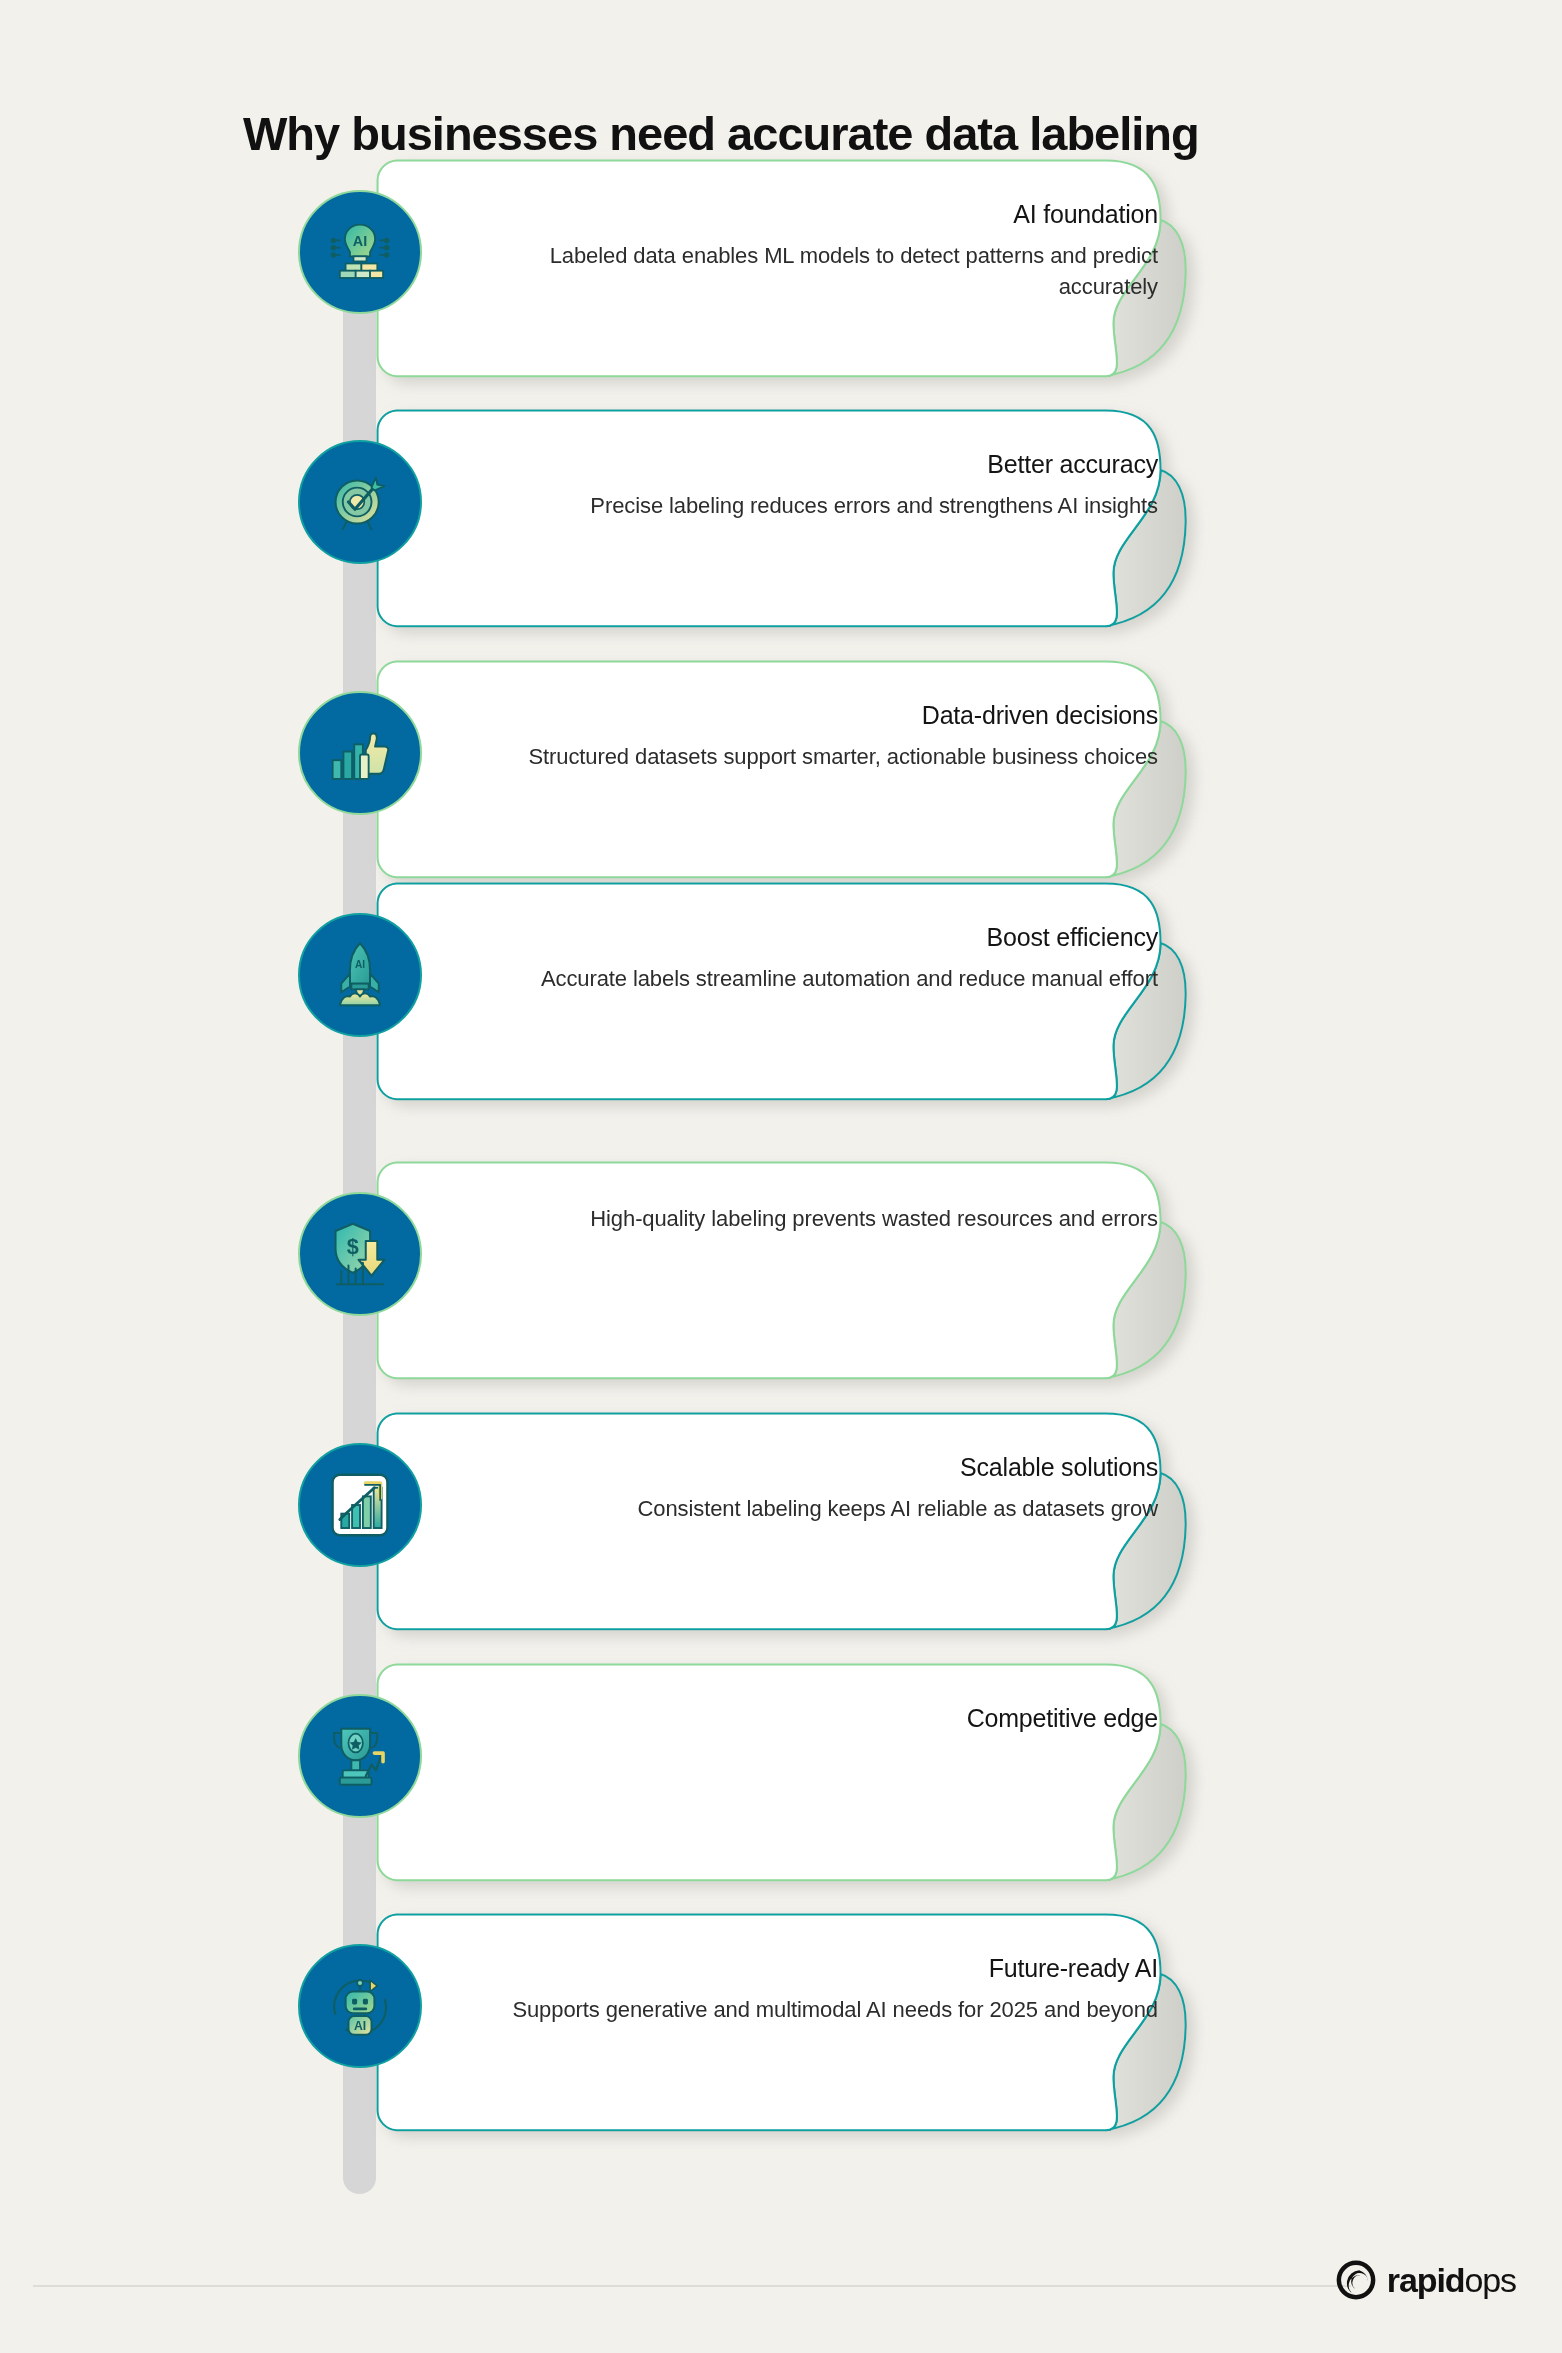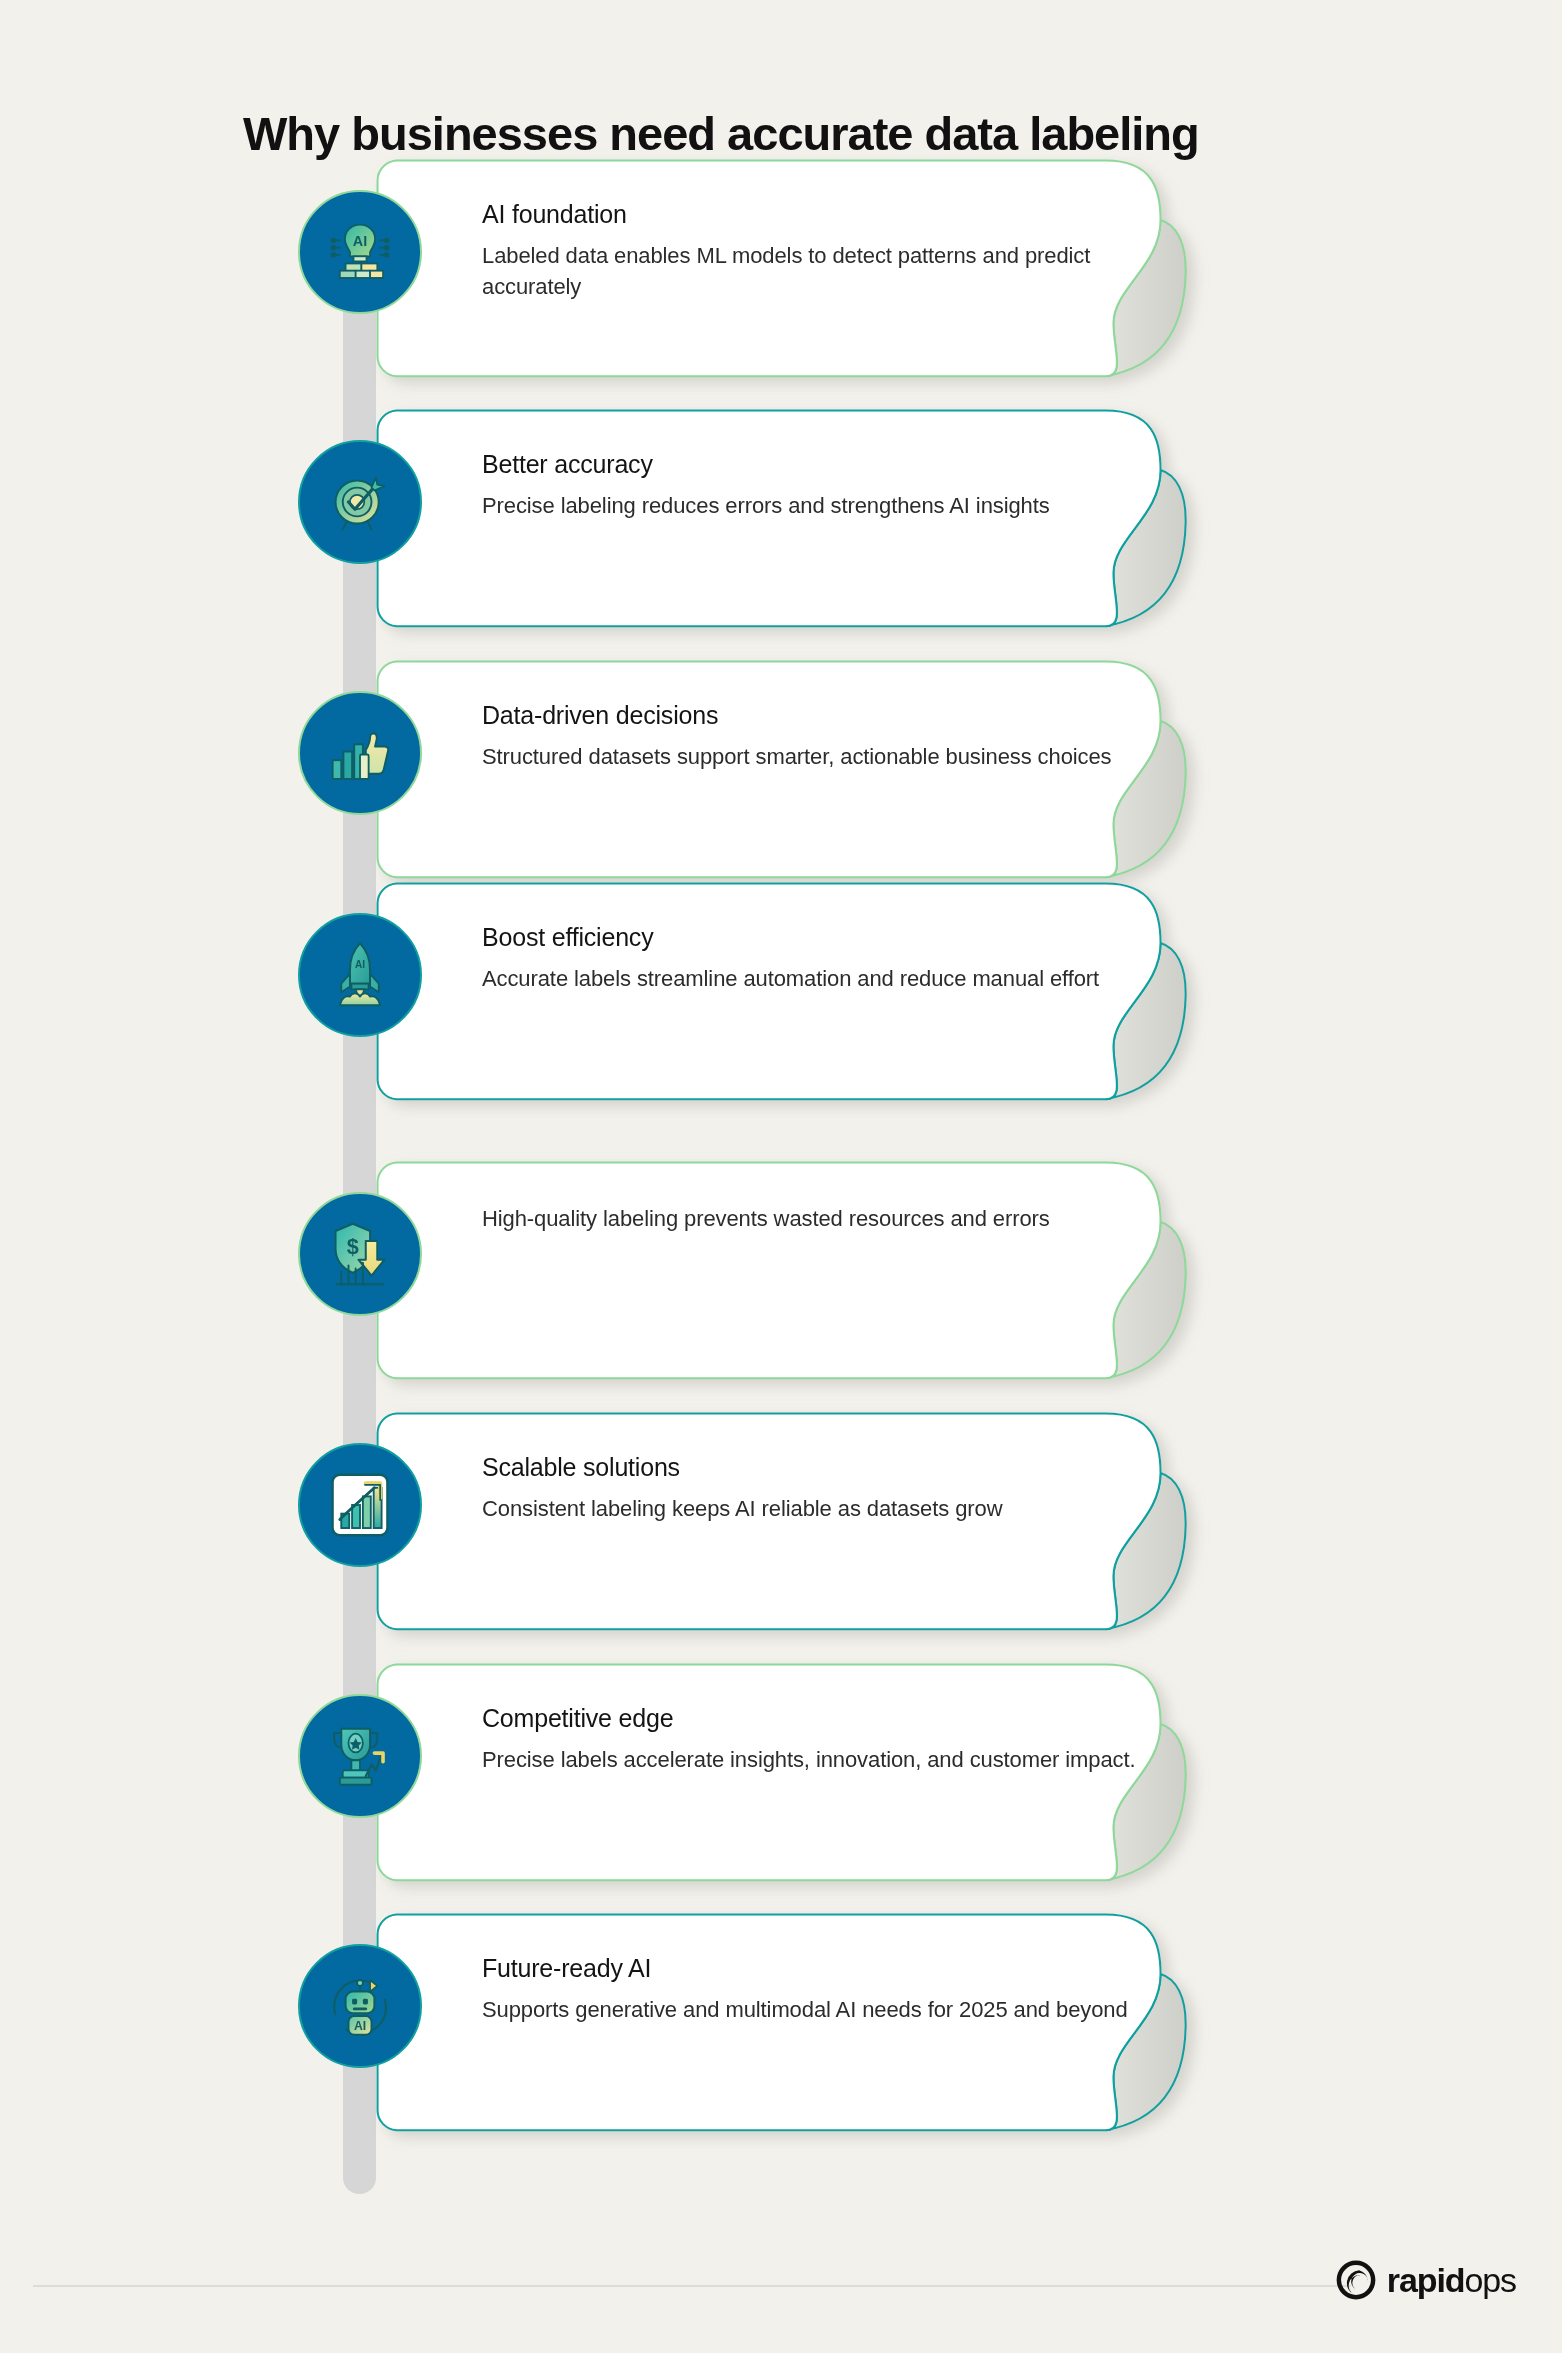--- a/index.html
+++ b/index.html
@@ -3,21 +3,21 @@
 <meta charset="utf-8">
 <style>
   html,body{margin:0;padding:0;}
   body{
     width:1563px;height:2354px;
     background:#f2f1ec;
     font-family:"Liberation Sans","DejaVu Sans",sans-serif;
     -webkit-font-smoothing:antialiased;
     position:relative;overflow:hidden;
   }
-  .page{position:relative;width:1563px;height:2259px;}
+  .page{position:relative;width:1563px;height:2259px;text-align:right;}
 
   
   .title{
     position:absolute;
     left:243px;top:75px;
     font-size:47px;
     font-weight:700;
     letter-spacing:-1px;
     color:#111111;
     white-space:nowrap;
@@ -507,21 +507,20 @@
      C 1000 140 940 170 940 215
      C 940 250 955 285 930 285
      H 26
      A 26 26 0 0 1 2 259
      V 28
      A 26 26 0 0 1 26 2 Z" fill="#ffffff" stroke="#8ed89a" stroke-width="2.6"></path>
     </g>
   </svg>
       <div class="card-text">
         <div class="card-title">Competitive edge</div>
-        <div class="card-desc">Precise labels accelerate insights, innovation, and customer impact.</div>
       </div>
     </div>
     <div class="marker green">
 
     <svg viewBox="0 0 100 100">
       <defs>
               <linearGradient id="g7" x1="0" y1="0" x2="1" y2="1">
         <stop offset="0" stop-color="#4fc6bb"></stop>
                 <stop offset="1" stop-color="#2a9b96"></stop>
               </linearGradient>

